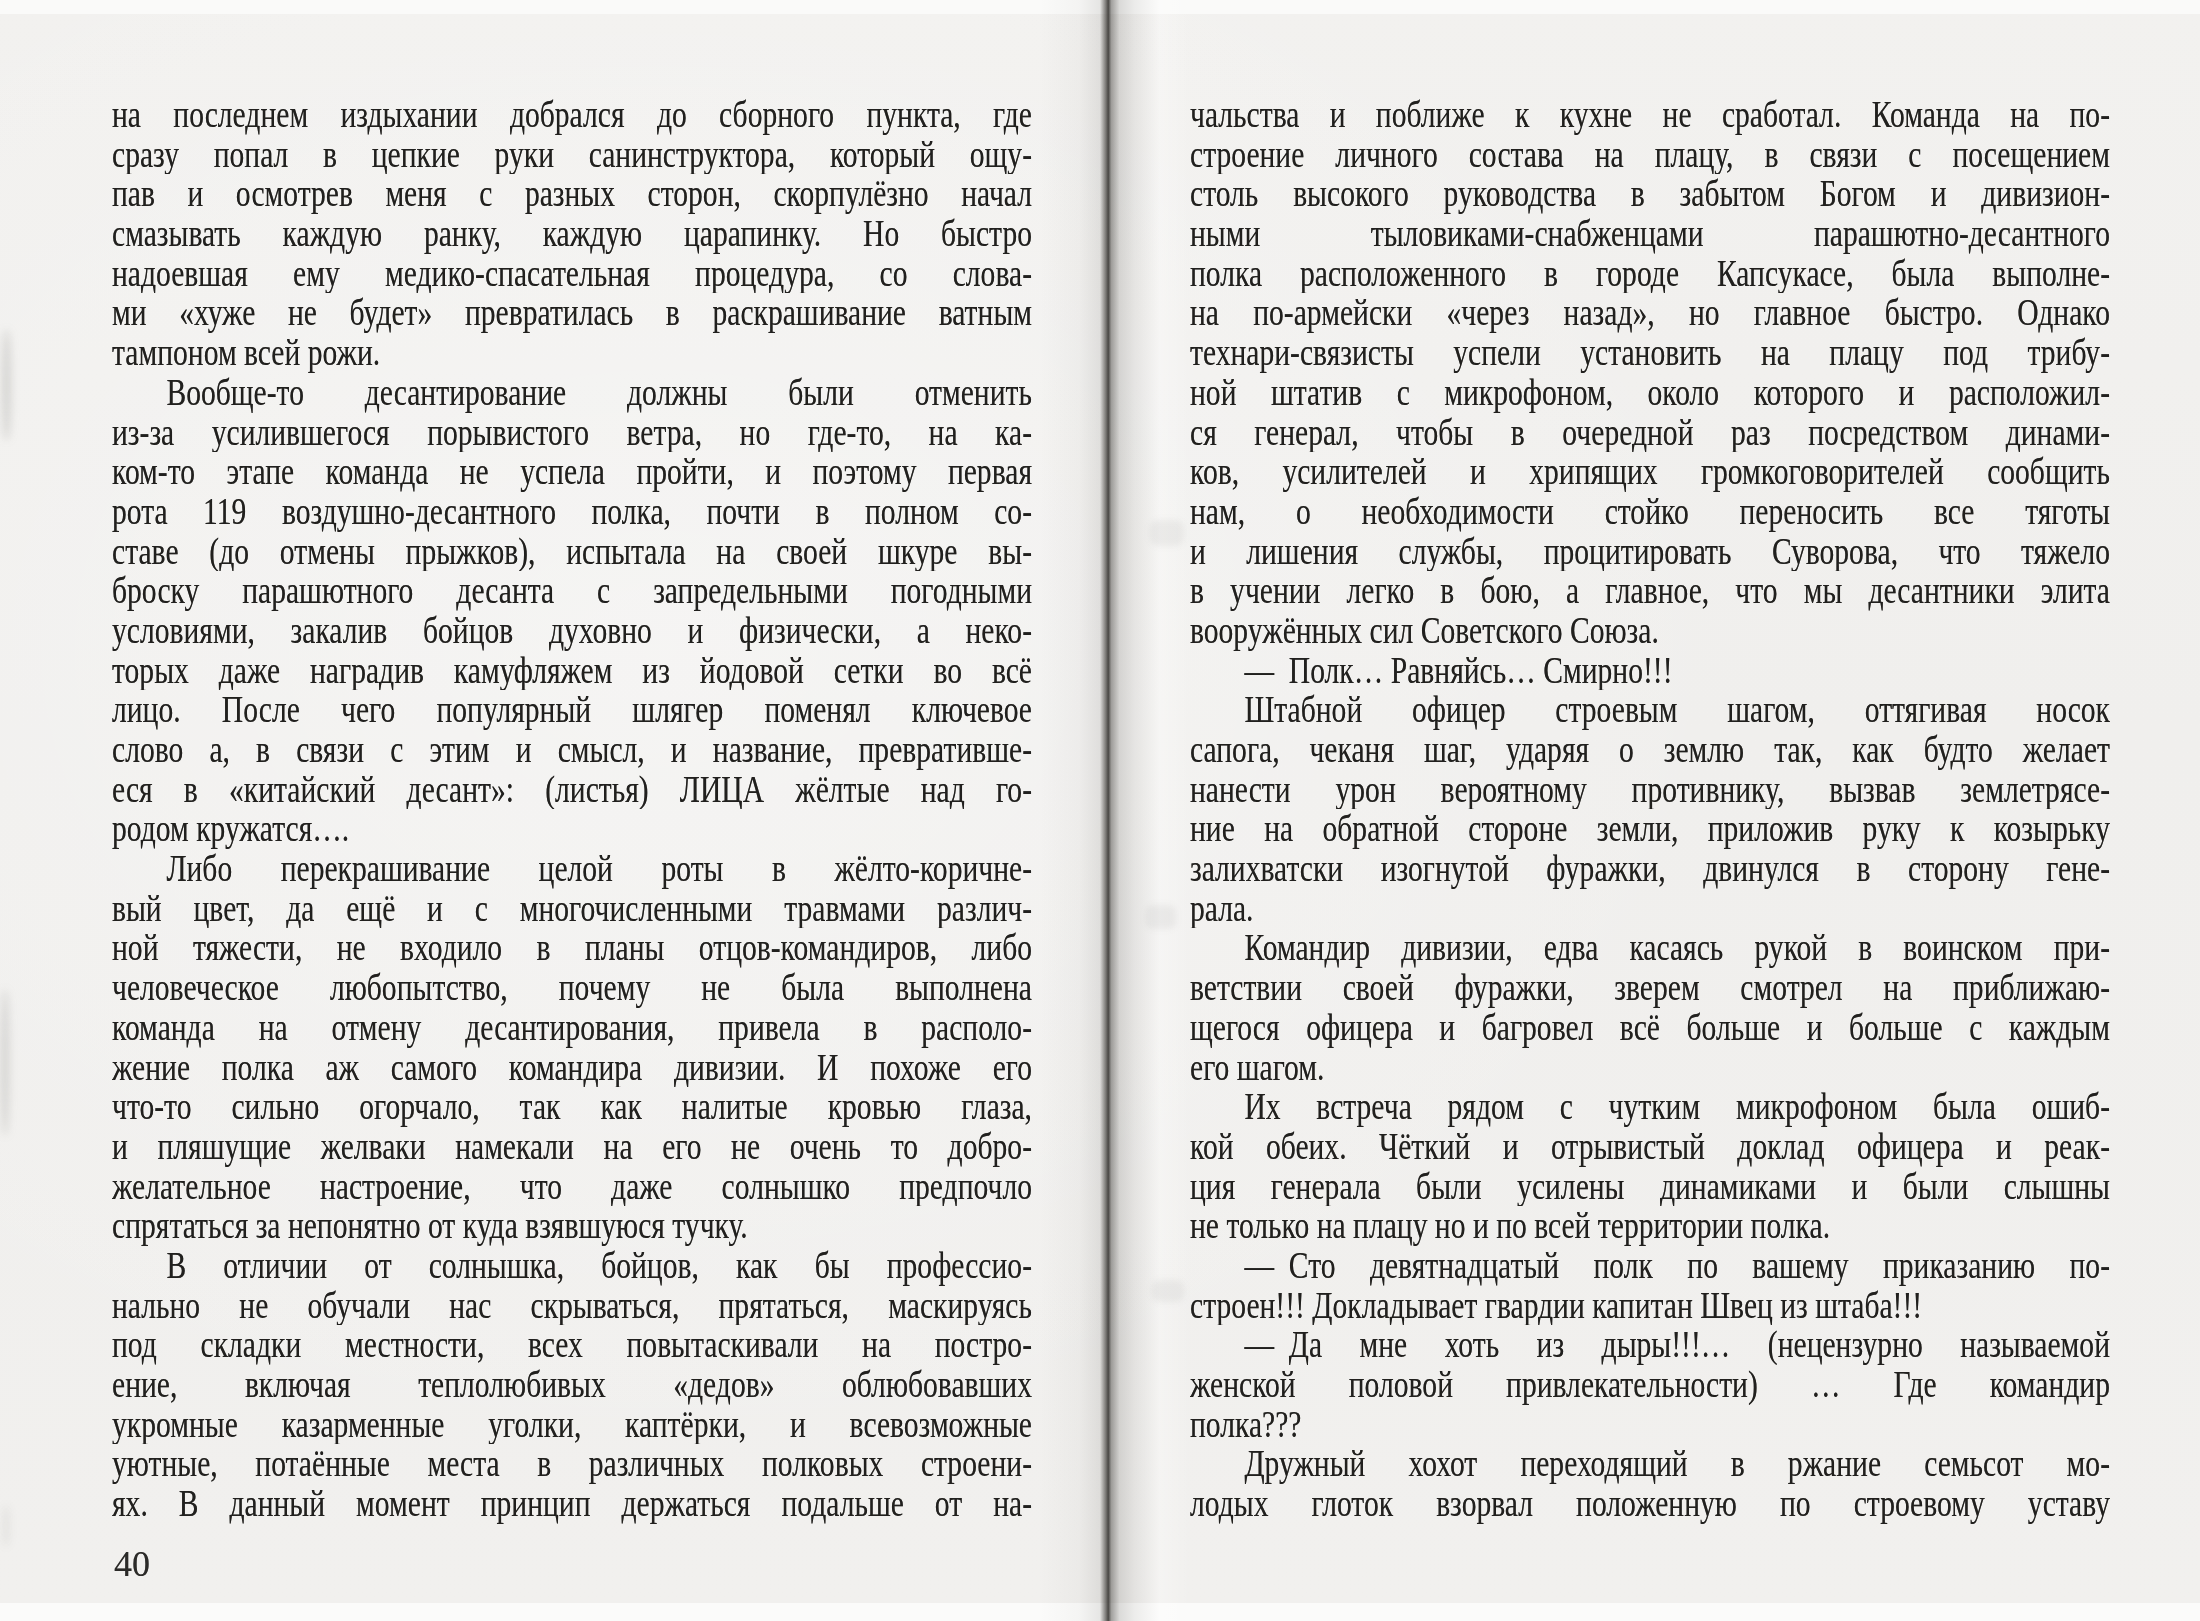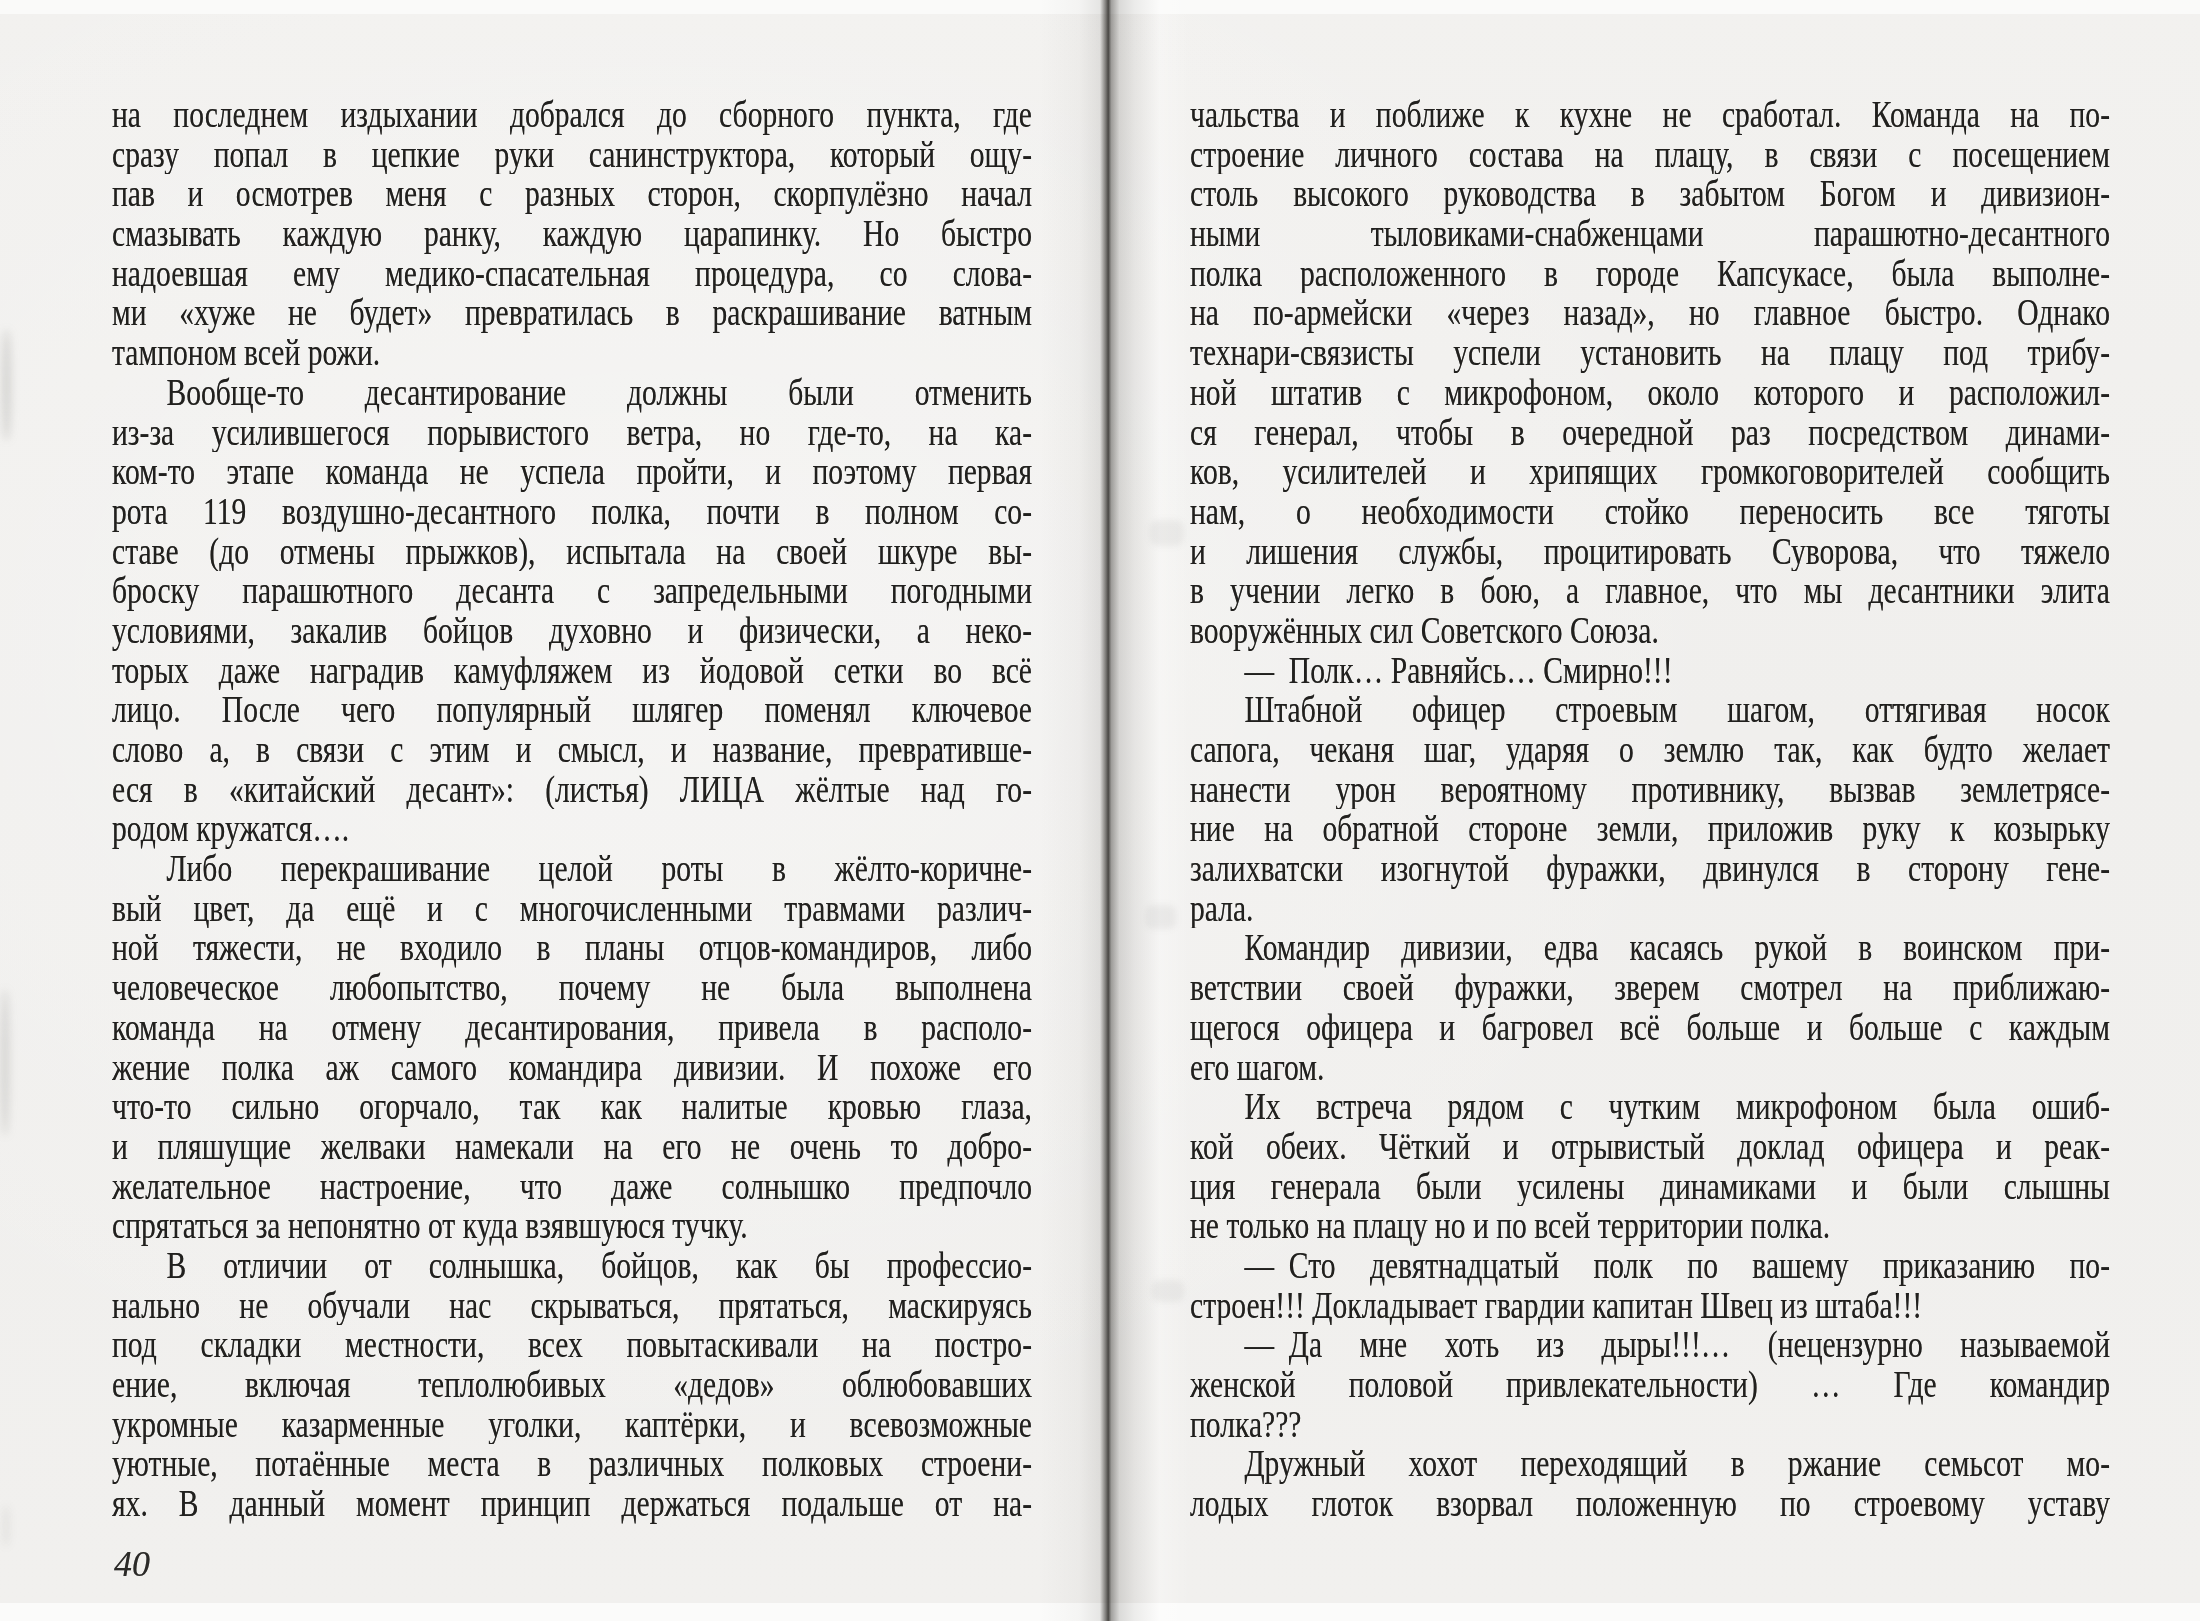--- a/index.html
+++ b/index.html
@@ -57,21 +57,20 @@
   .line{
     height:39.7px;overflow:hidden;
     text-align:justify;text-align-last:justify;
   }
   .line.last{text-align-last:left;}
   .line.indent{text-indent:68px;}
 
   .pageno{
     position:absolute;font-size:36px;line-height:1;color:#2b2a28;
     text-shadow:0 0 0.6px rgba(43,42,40,0.5);
-    font-style:italic;
   }
   .pageno-left{left:114px;top:1546px;}
   .pageno-right{right:88px;top:1619px;}
 </style>
 </head>
 <body>
 
 <div class="scan">
   <div class="strip-top"></div>
   <div class="strip-bottom"></div>

